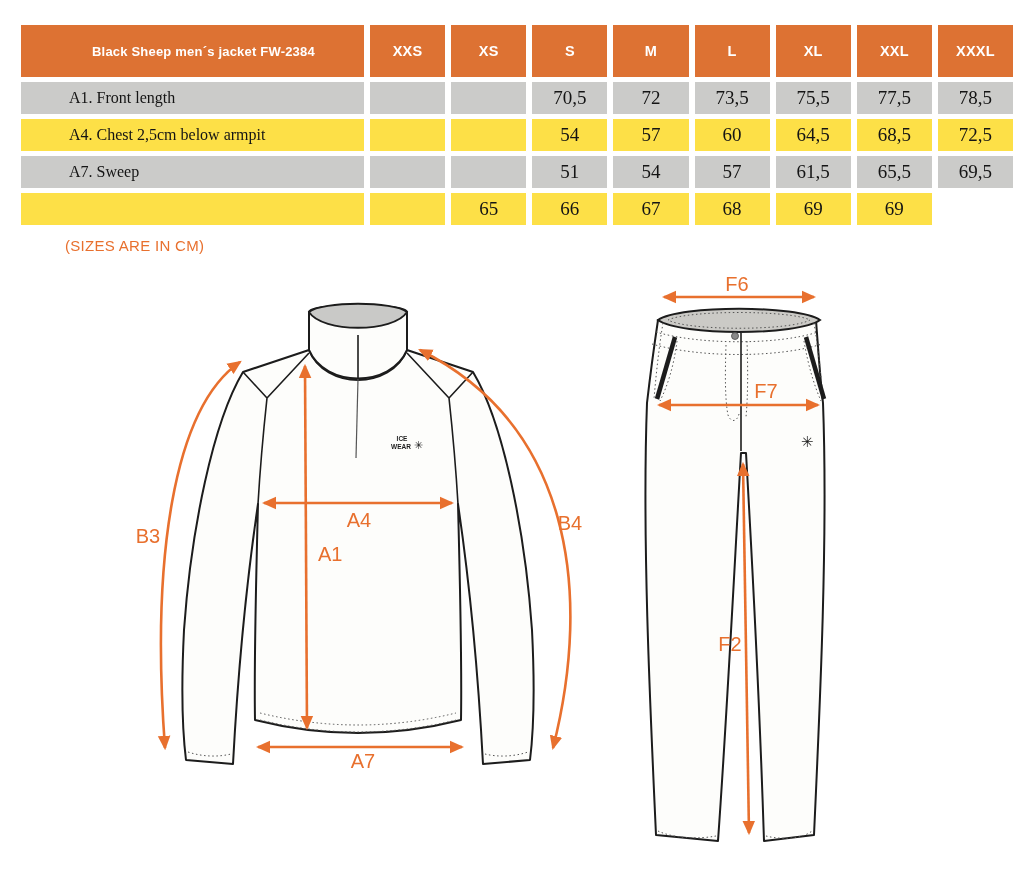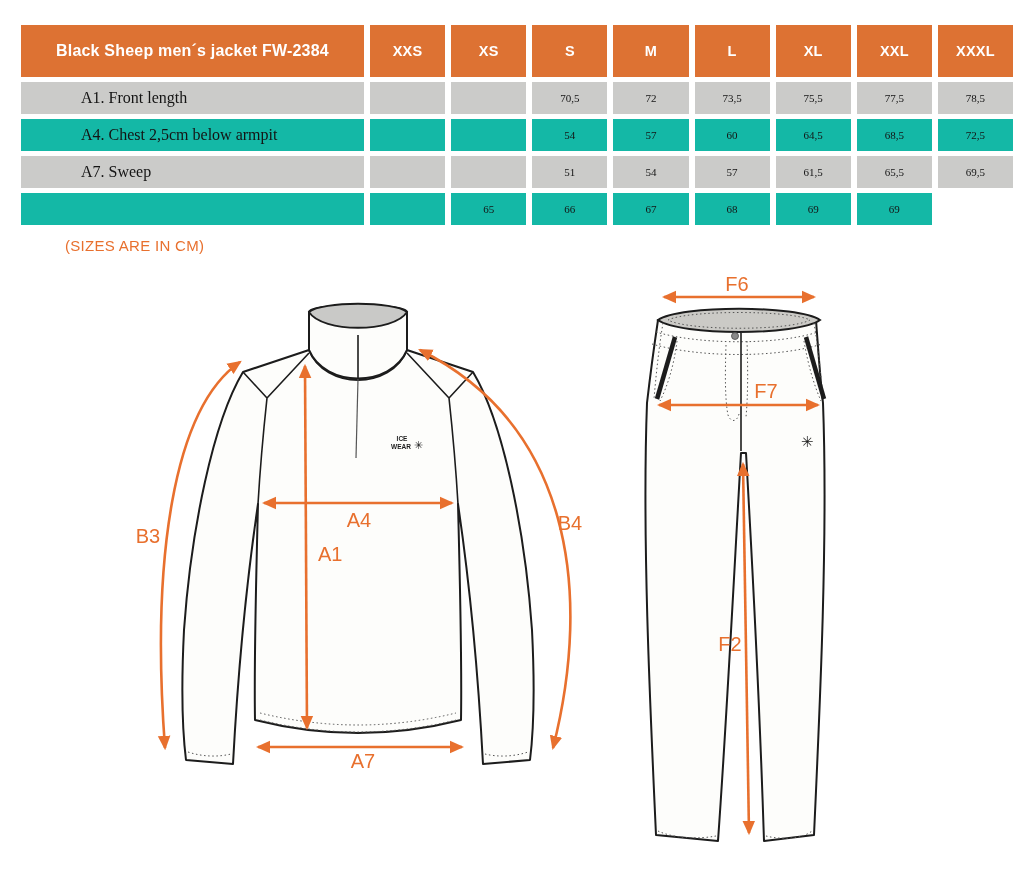--- a/index.html
+++ b/index.html
@@ -11,28 +11,28 @@
   .size-table {
     position:absolute; left:21px; top:25px; width:992px;
     display:grid; grid-template-columns:343px repeat(8, 1fr);
     column-gap:6px; row-gap:5px;
   }
   .cell { display:flex; align-items:center; }
   .cell.head {
     background:#DD7233; height:52px; justify-content:center;
     color:#ffffff; font-weight:bold; font-size:14.5px; letter-spacing:.2px;
   }
-  .cell.head.title-cell { justify-content:flex-start; padding-left:35px; font-size:16px; }
+  .cell.head.title-cell { justify-content:flex-start; padding-left:71px; font-size:13px; }
   .cell.body {
     height:32px; font-family:"Liberation Serif", serif; color:#141414;
   }
-  .cell.body.label-col { justify-content:flex-start; padding-left:60px; font-size:16px; }
-  .cell.body.val { justify-content:center; font-size:11px; }
+  .cell.body.label-col { justify-content:flex-start; padding-left:48px; font-size:16px; }
+  .cell.body.val { justify-content:center; font-size:19px; }
   .shade-dark  { background:#CBCBC9; }
-  .shade-light { background:#14b8a6; }
+  .shade-light { background:#fde047; }
   
   .units-note {
     position:absolute; left:65px; top:237px; color:#E8702E;
     font-size:15px; font-weight:400; letter-spacing:.3px;
   }
   
   svg.drawing { position:absolute; overflow:visible; }
   #jacket-svg { left:115px; top:290px; }
   #pants-svg  { left:630px; top:275px; }
   .garment { fill:#FDFDFB; stroke:#1C1C1C; stroke-width:2; stroke-linejoin:round; }

